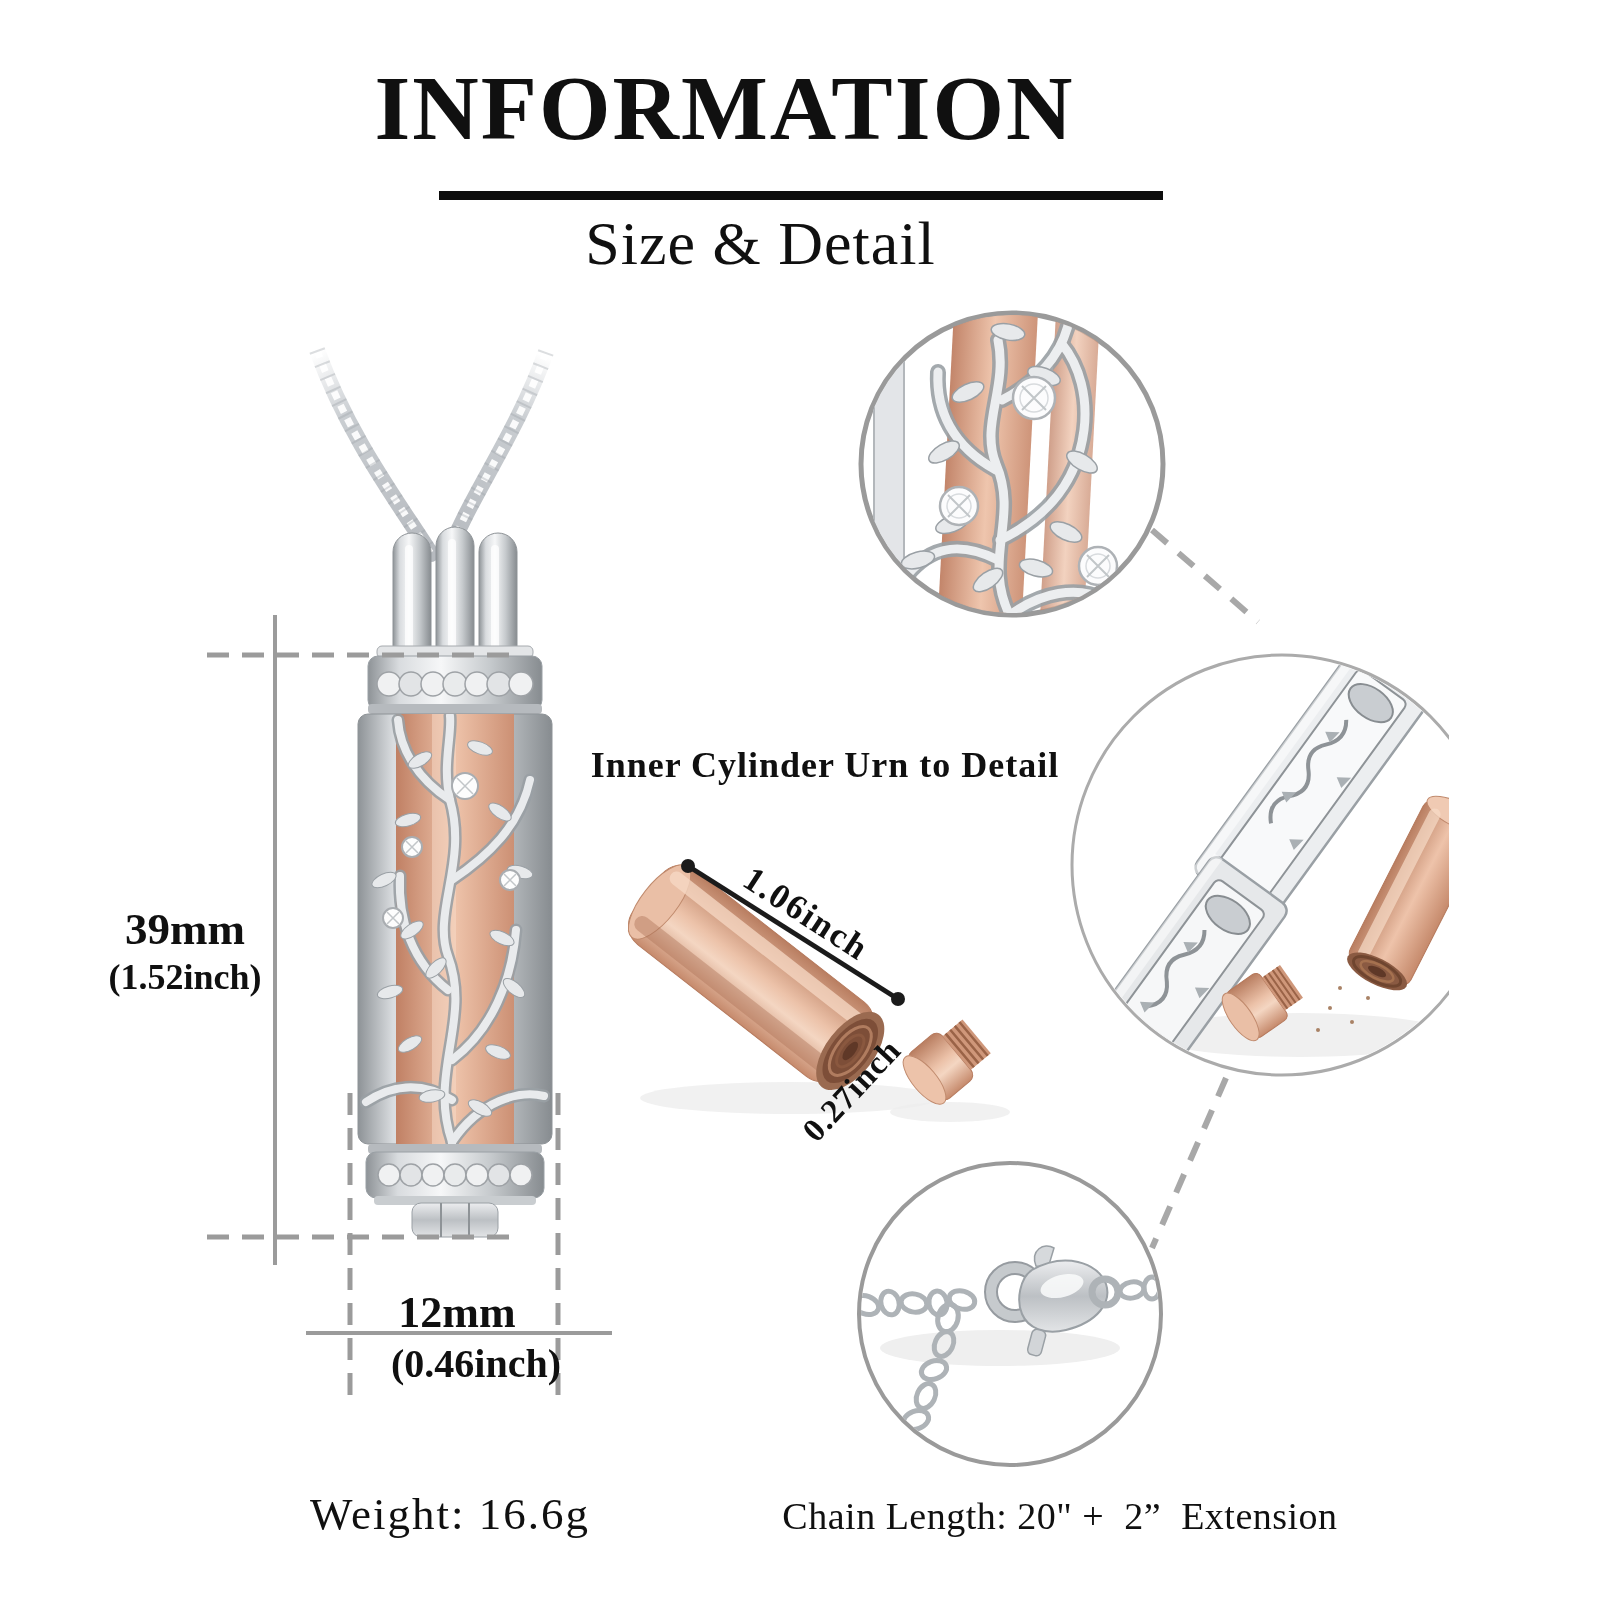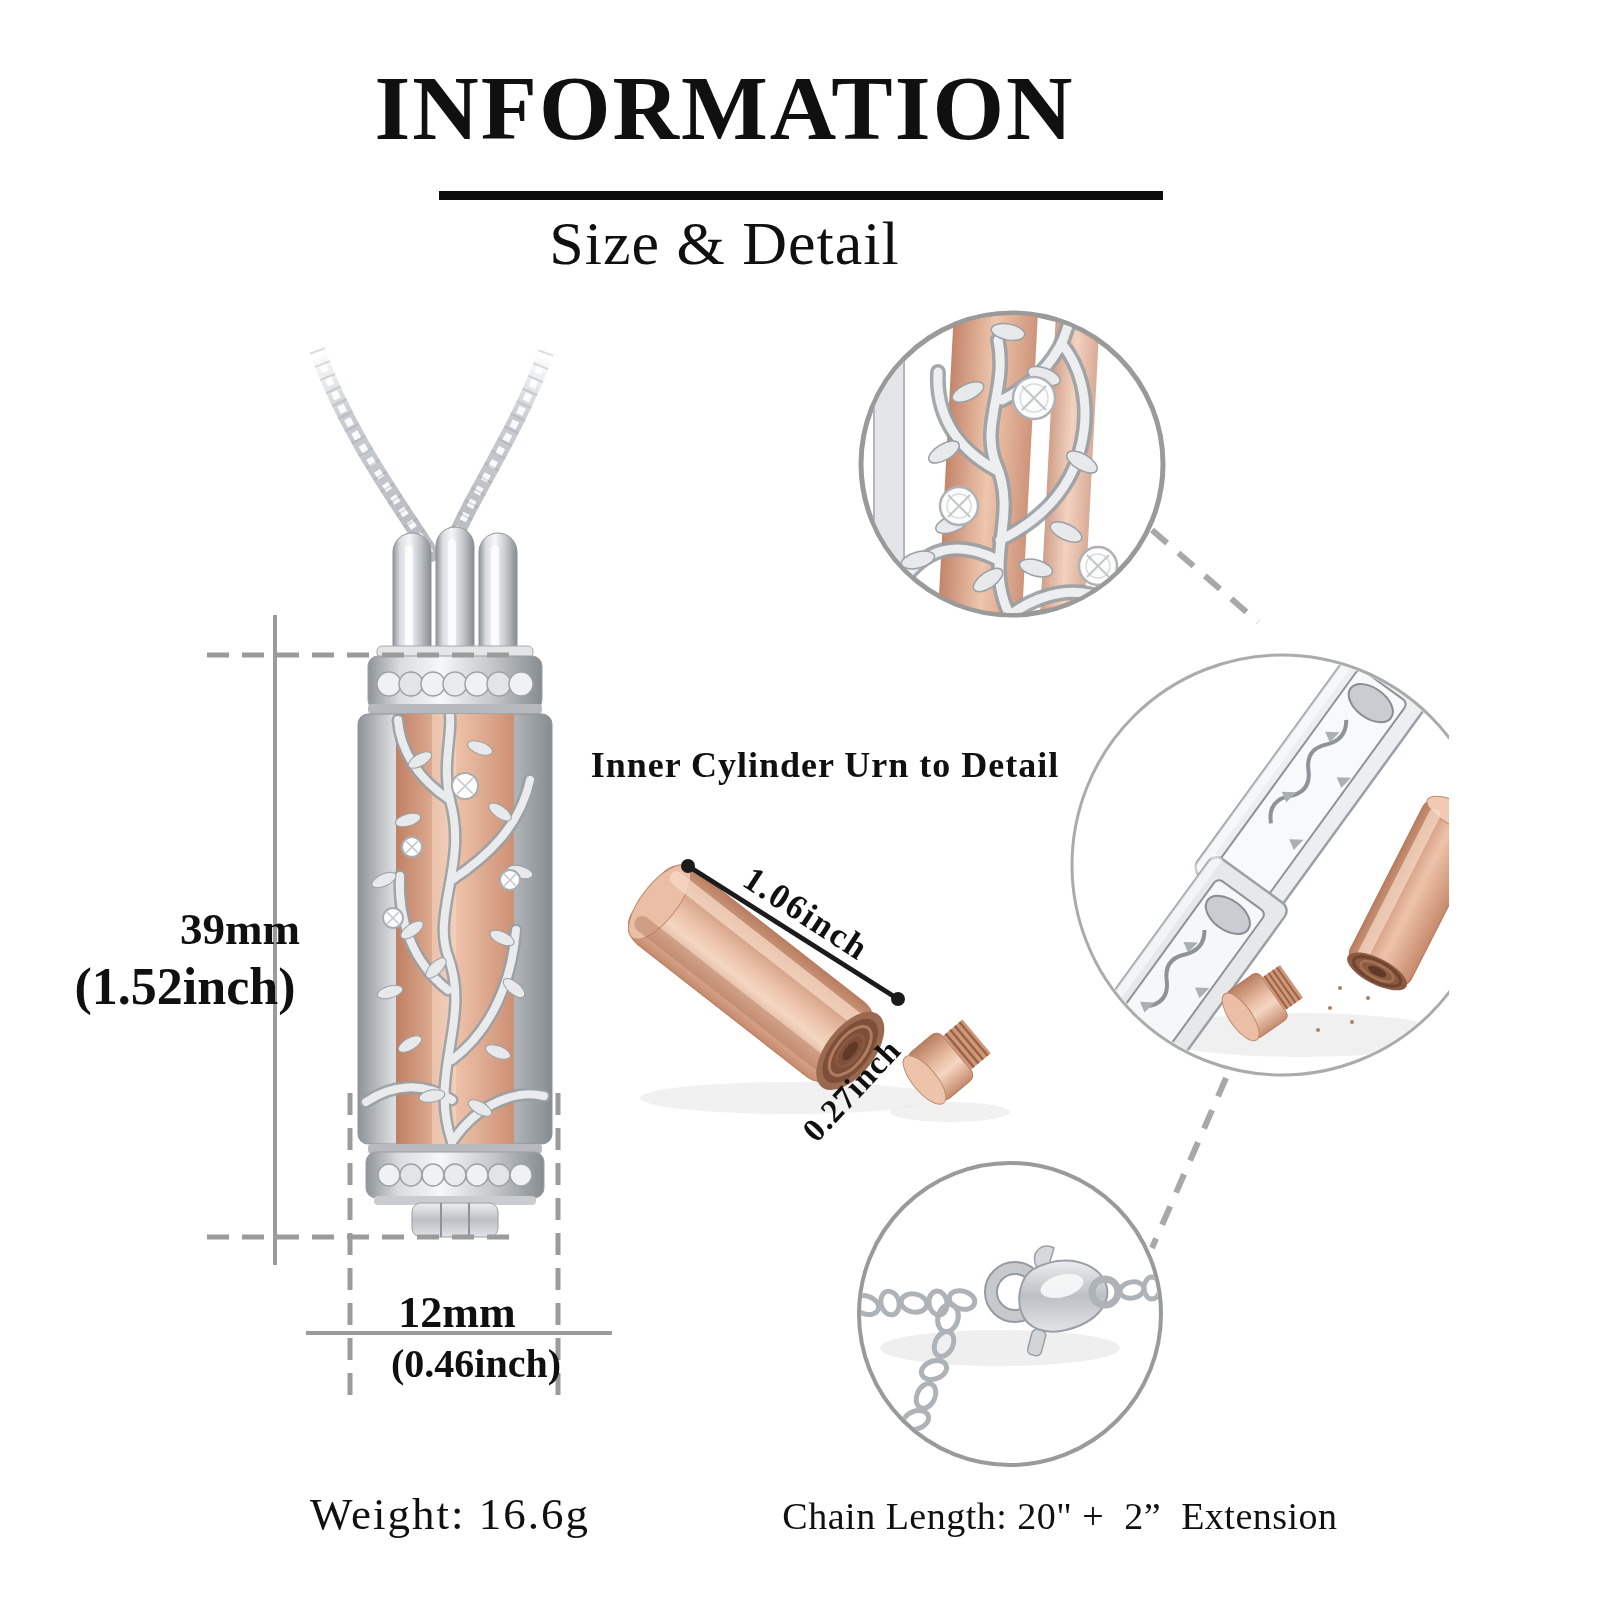--- a/index.html
+++ b/index.html
@@ -4,24 +4,24 @@
 <style>
   html,body{margin:0;padding:0;background:#ffffff;}
   .stage{position:relative;width:1449px;height:1601px;background:#ffffff;overflow:hidden;
          font-family:"Liberation Serif","DejaVu Serif",serif;color:#111;}
   .art{position:absolute;left:0;top:0;}
   .txt{position:absolute;color:#101010;}
   .center{text-align:center;}
   .pre{white-space:pre;}
   .title{left:0;top:56px;width:100%;font-size:92px;font-weight:700;letter-spacing:2px;line-height:1.15;}
   .rule{position:absolute;left:439px;top:191px;width:724px;height:9px;background:#0d0d0d;}
-  .subtitle{left:0;top:208px;width:100%;font-size:62px;font-weight:400;letter-spacing:1px;}
+  .subtitle{left:0;top:208px;width:100%;font-size:62px;font-weight:400;letter-spacing:1px;padding-left:36px;}
   .dim-h{left:70px;top:903px;width:230px;font-weight:700;line-height:1.18;}
-  .dim-h .l1{font-size:45px;text-align:right;}
-  .dim-h .l2{font-size:52px;}
+  .dim-h .l1{font-size:45px;}
+  .dim-h .l2{font-size:36px;}
   .dim-w1{left:357px;top:1287px;width:200px;font-size:44px;font-weight:700;text-align:center;}
   .dim-w2{left:351px;top:1340px;width:210px;font-size:40px;font-weight:700;text-align:right;}
   .inner-cap{left:575px;top:744px;width:500px;font-size:36px;font-weight:700;letter-spacing:1px;}
   .l106{left:706px;top:894px;width:200px;font-size:35px;font-weight:700;letter-spacing:2px;
         transform:rotate(33deg);transform-origin:center;}
   .l027{left:752px;top:1072px;width:200px;font-size:33px;font-weight:700;letter-spacing:1px;
         transform:rotate(-47deg);transform-origin:center;}
   .weight{left:250px;top:1488px;width:400px;font-size:45px;letter-spacing:2px;}
   .chainlen{left:780px;top:1494px;width:560px;font-size:38px;letter-spacing:0.5px;}
 </style>

